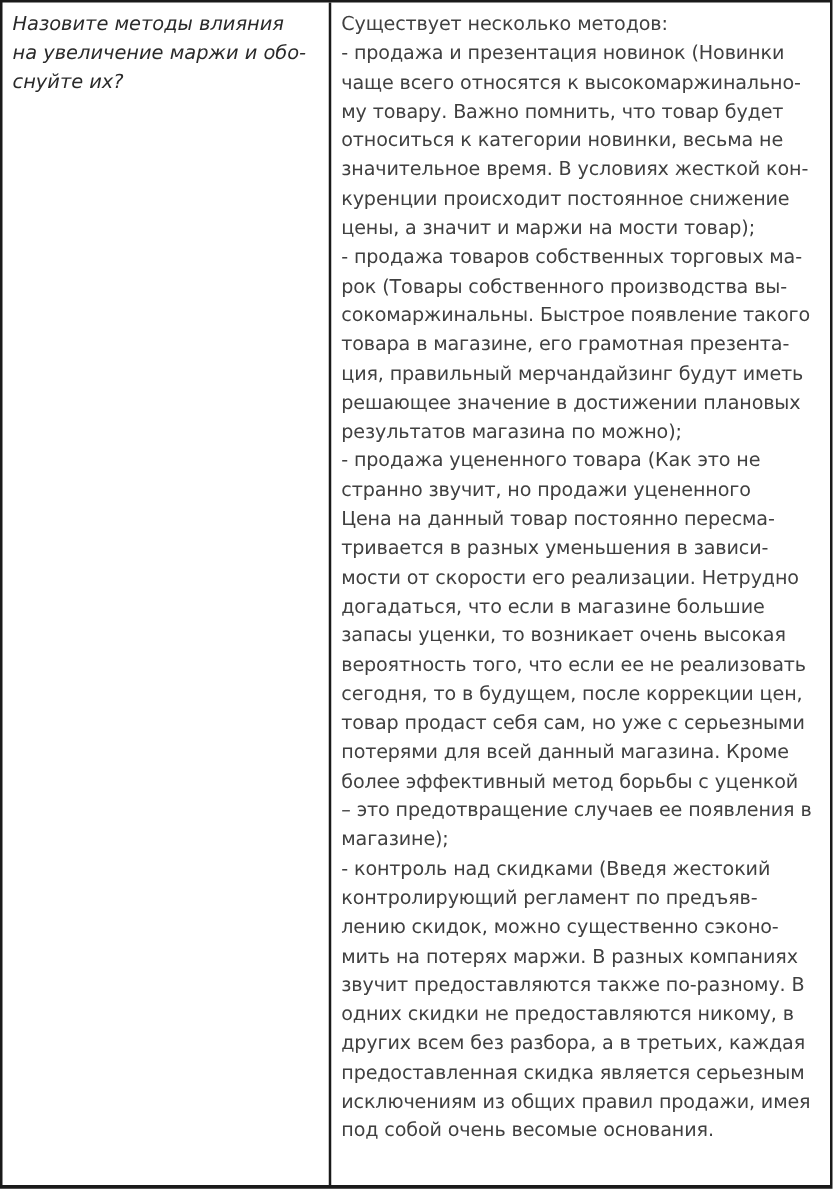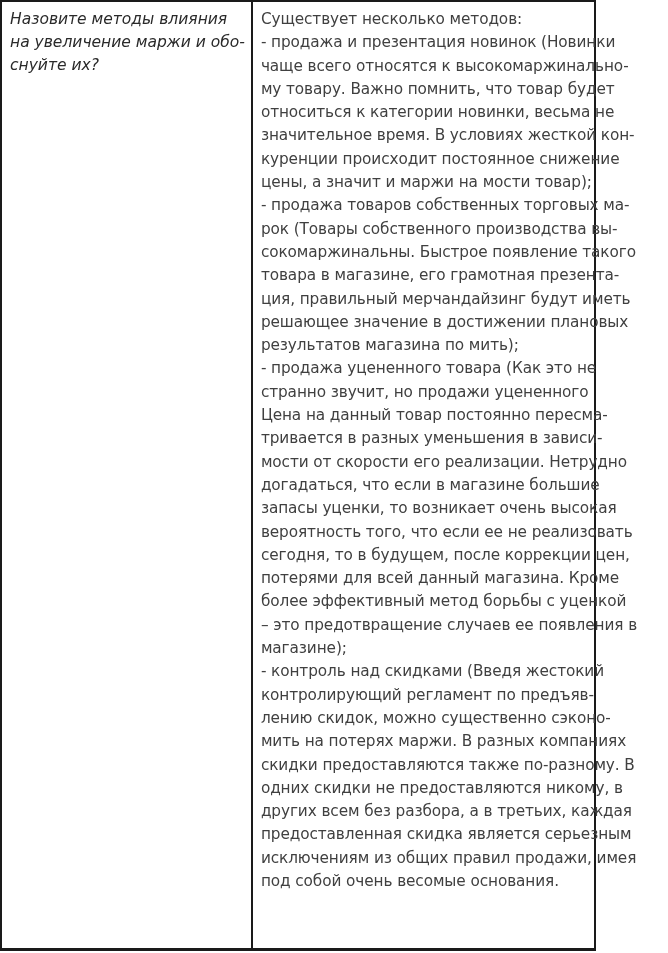--- a/index.html
+++ b/index.html
@@ -1,19 +1,19 @@
 <!DOCTYPE html>
 <html><head>
   <meta charset="utf-8">
   <style>
     html, body { margin: 0; padding: 0; background: #ffffff; }
     body { width: 668px; height: 953px; overflow: hidden; position: relative; }
     .table {
       position: absolute; left: 0; top: 0;
-      width: 596px; height: 951px;
+      width: 666px; height: 951px;
       border: 2px solid #1a1a1a;
       border-bottom: 3px solid #1a1a1a;
       box-sizing: border-box;
       display: flex;
       background: #fff;
     }
     .cell-q {
       width: 263px; box-sizing: border-box;
       border-right: 2px solid #1a1a1a;
       padding: 6px 6px 0 8px;
@@ -51,38 +51,39 @@
     <span class="line">относиться к категории новинки, весьма не</span>
     <span class="line">значительное время. В условиях жесткой кон-</span>
     <span class="line">куренции происходит постоянное снижение</span>
     <span class="line">цены, а значит  и маржи на мости товар);</span>
     <span class="line">- продажа товаров собственных торговых ма-</span>
     <span class="line">рок (Товары собственного производства вы-</span>
     <span class="line">сокомаржинальны. Быстрое появление такого</span>
     <span class="line">товара в магазине, его грамотная презента-</span>
     <span class="line">ция, правильный мерчандайзинг будут иметь</span>
     <span class="line">решающее значение в достижении плановых</span>
-    <span class="line">результатов магазина по мить);</span>
+    <span class="line">результатов магазина по можно);</span>
     <span class="line">- продажа уцененного товара (Как это не</span>
     <span class="line">странно звучит, но продажи уцененного</span>
     <span class="line">Цена на данный товар постоянно пересма-</span>
     <span class="line">тривается в разных уменьшения в зависи-</span>
     <span class="line">мости от скорости его реализации. Нетрудно</span>
     <span class="line">догадаться, что если  в магазине большие</span>
     <span class="line">запасы уценки, то возникает очень высокая</span>
     <span class="line">вероятность того, что если ее не реализовать</span>
     <span class="line">сегодня, то в будущем, после коррекции цен,</span>
+    <span class="line">товар продаст себя сам, но уже с серьезными</span>
     <span class="line">потерями для всей данный магазина. Кроме</span>
     <span class="line">более эффективный метод борьбы с уценкой</span>
     <span class="line">– это предотвращение случаев ее появления в</span>
     <span class="line">магазине);</span>
     <span class="line">- контроль над скидками (Введя жестокий</span>
     <span class="line">контролирующий регламент по предъяв-</span>
     <span class="line">лению скидок, можно существенно сэконо-</span>
     <span class="line">мить на потерях маржи. В разных компаниях</span>
-    <span class="line">скидки предоставляются также по-разному. В</span>
+    <span class="line">звучит предоставляются также по-разному. В</span>
     <span class="line">одних скидки не предоставляются никому, в</span>
     <span class="line">других всем без разбора, а в третьих, каждая</span>
     <span class="line">предоставленная скидка является серьезным</span>
     <span class="line">исключениям из общих правил продажи, имея</span>
     <span class="line">под собой очень весомые основания.</span>
   </div>
 </div>
 
 </body></html>

